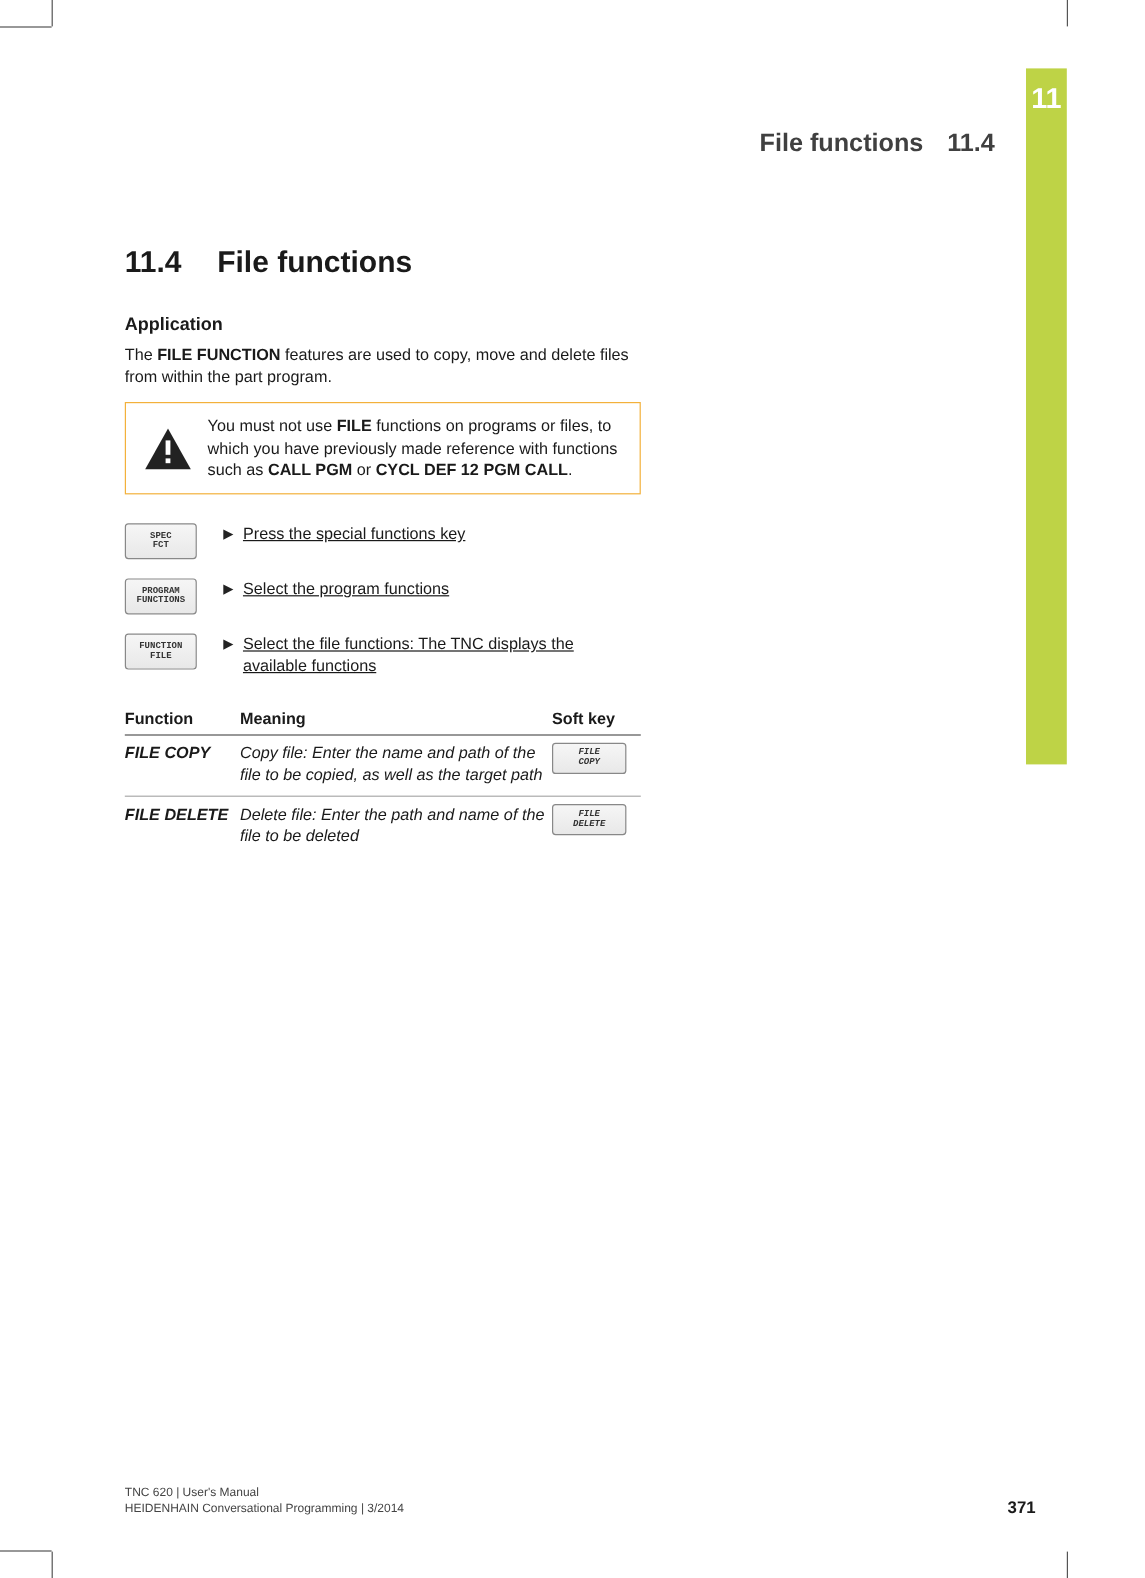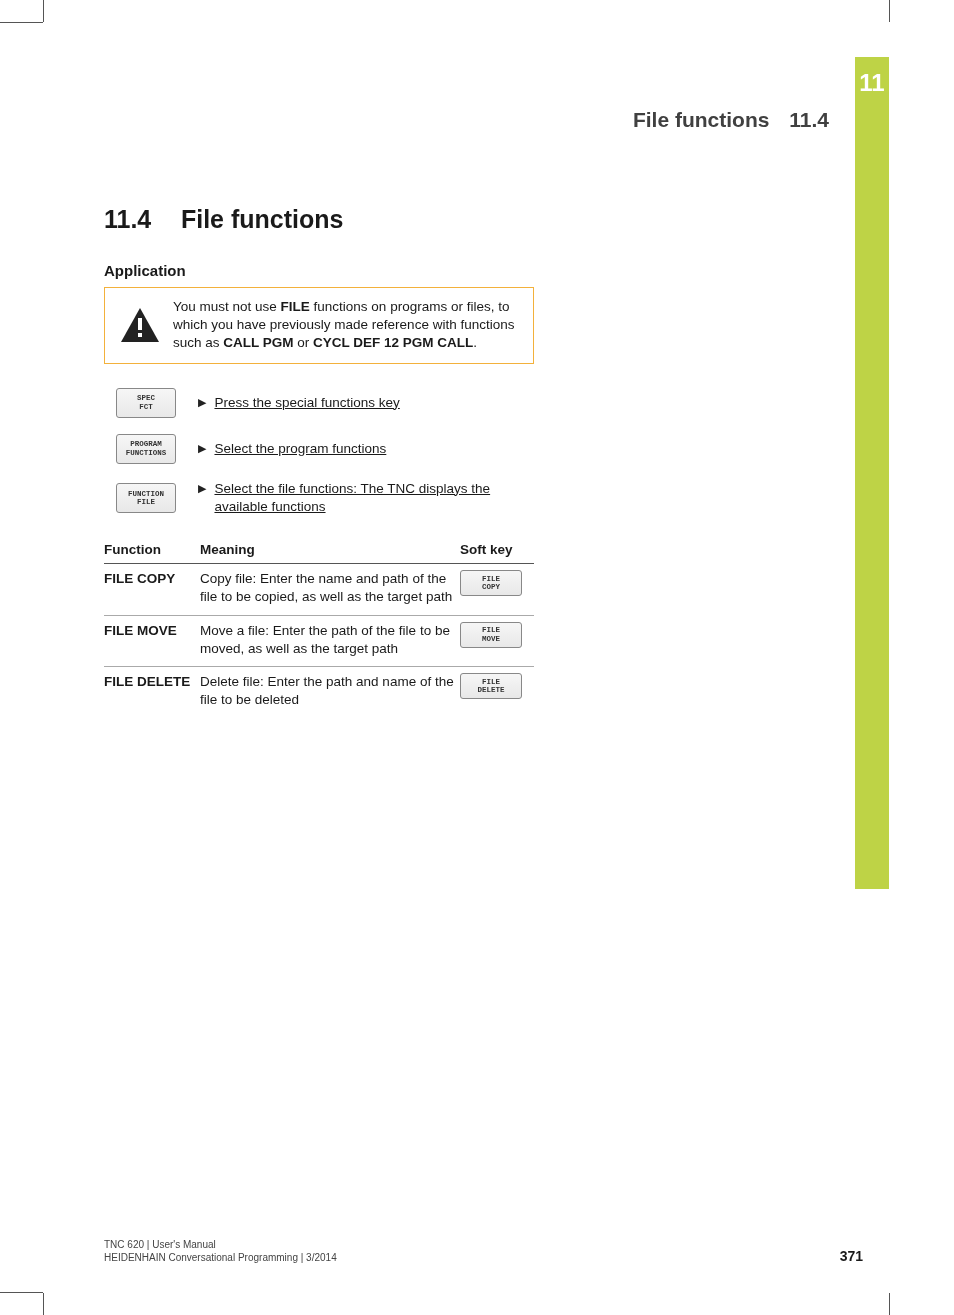--- a/index.html
+++ b/index.html
@@ -25,21 +25,21 @@
   .crop.br-v { right: 64px; bottom: 0; width: 1px; height: 22px; }
 
   .page {
     position: absolute;
     left: 44px; right: 65px; top: 23px; bottom: 23px;
     background: #fff;
   }
   .green-tab {
     position: absolute;
     right: 0; top: 34px;
-    width: 34px; height: 832px;
+    width: 34px; height: 580px;
     background: #bed346;
     color: #fff;
     font-weight: bold;
     font-size: 24px;
     text-align: center;
     padding-top: 12px;
   }
   .running-head {
     position: absolute;
     top: 85px; right: 60px;
@@ -79,22 +79,21 @@
     flex: 0 0 46px;
     display: flex; align-items: center; justify-content: center;
   }
   .warnbox .text { flex: 1; line-height: 1.35; }
 
   .steps { margin-bottom: 20px; }
   .step {
     display: flex;
     gap: 22px;
     margin-bottom: 16px;
-    align-items: center;
-    margin-left: 12px;
+    align-items: flex-start;
   }
   .key {
     flex: 0 0 60px;
     min-height: 30px;
     border: 1px solid #888;
     border-radius: 3px;
     background: linear-gradient(#f6f6f6,#e8e8e8);
     font-family: "Courier New", monospace;
     font-size: 7.5px;
     font-weight: bold;
@@ -120,20 +119,21 @@
     text-align: left;
     font-weight: bold;
     padding: 6px 6px 6px 0;
     border-bottom: 1px solid #555;
   }
   table.fns td {
     padding: 6px 6px 8px 0;
     vertical-align: top;
     border-bottom: 1px solid #aaa;
     line-height: 1.35;
+    font-style: italic;
   }
   table.fns tr:last-child td { border-bottom: none; }
   table.fns td.fn { font-weight: bold; width: 96px; }
   table.fns td.sk { width: 74px; }
   table.fns td.sk .key { width: 62px; min-height: 26px; margin: 0; }
 
   .footer {
     position: absolute;
     left: 60px; bottom: 28px;
     font-size: 10px;
@@ -170,20 +170,23 @@
   </div>
 
   <div class="content">
 
     <h1>
       <span class="num">11.4</span>
       <span>File functions</span>
     </h1>
 
     <h2>Application</h2>
+    <p class="intro">
+      <span>The </span><span class="bold">FILE FUNCTION</span><span> features are used to copy, move and delete files from within the part program.</span>
+    </p>
 
     <div class="warnbox">
       <div class="icon">
         <svg width="42" height="38" viewBox="0 0 42 38">
           <polygon points="21,2 40,36 2,36" fill="#222"></polygon>
           <rect x="19" y="12" width="4" height="12" fill="#fff"></rect>
           <rect x="19" y="27" width="4" height="4" fill="#fff"></rect>
         </svg>
       </div>
       <div class="text">
@@ -230,28 +233,20 @@
       <tbody>
         <tr>
           <td class="fn">FILE COPY</td>
           <td>Copy file: Enter the name and path of the file to be copied, as well as the target path</td>
           <td class="sk">
               <div class="key">FILE
 COPY</div>
             </td>
         </tr>
         <tr>
-          <td class="fn">FILE MOVE</td>
-          <td>Move a file: Enter the path of the file to be moved, as well as the target path</td>
-          <td class="sk">
-              <div class="key">FILE
-MOVE</div>
-            </td>
-        </tr>
-        <tr>
           <td class="fn">FILE DELETE</td>
           <td>Delete file: Enter the path and name of the file to be deleted</td>
           <td class="sk">
               <div class="key">FILE
 DELETE</div>
             </td>
         </tr>
       </tbody>
     </table>
 

